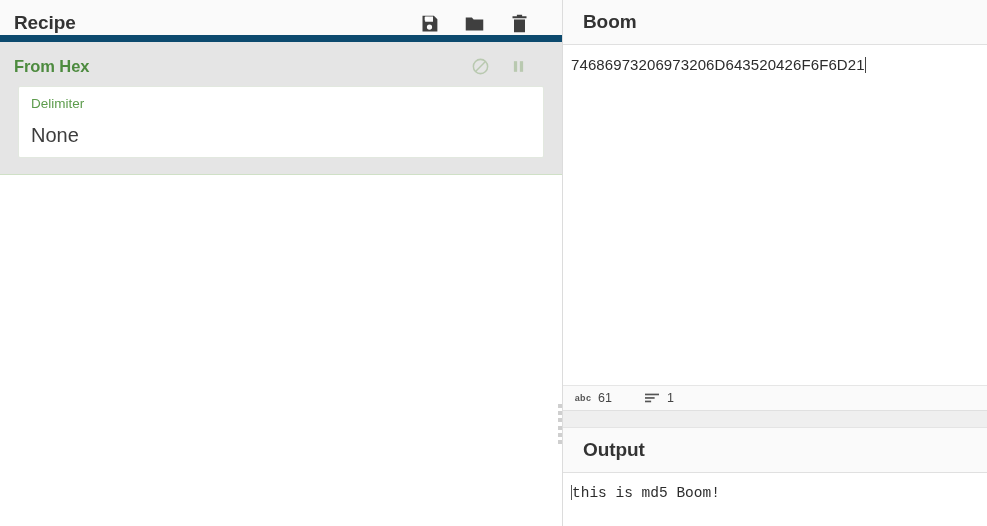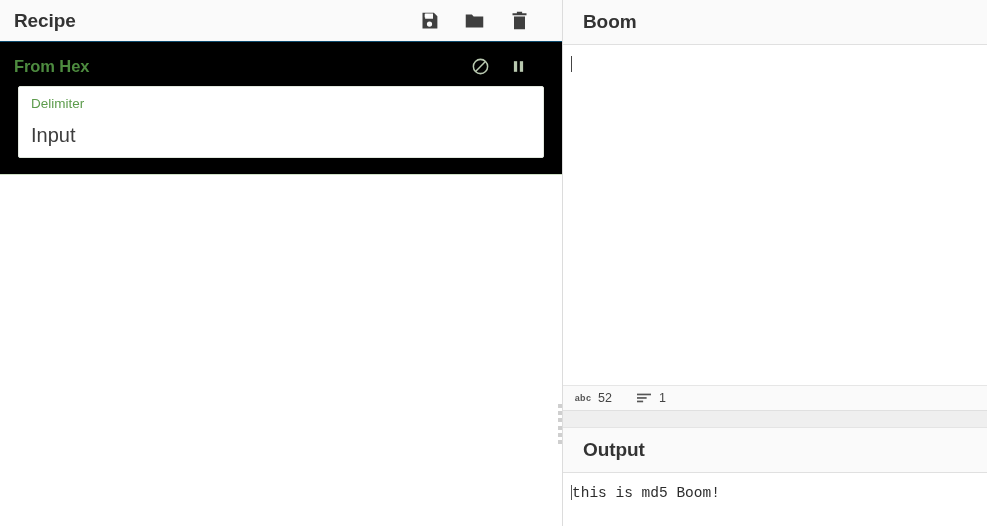--- a/index.html
+++ b/index.html
@@ -30,24 +30,24 @@
     display: flex;
     flex-direction: column;
     position: relative;
     border-right: 1px solid #dcdcdc;
     box-sizing: border-box;
   }
   .pane-title-bar {
     height: 42px;
     min-height: 42px;
     background: #fafafa;
-    border-bottom: 1px solid #0c4a6e;
-    display: flex;
-    align-items: center;
-    padding: 0 16px 0 14px;
+    border-bottom: 7px solid #0c4a6e;
+    display: flex;
+    align-items: flex-start;
+    padding: 12px 16px 0 14px;
     box-sizing: border-box;
   }
   .pane-title {
     font-size: 19px;
     font-weight: bold;
     color: #333333;
     letter-spacing: -0.1px;
     flex: 1;
   }
   .title-icons {
@@ -61,21 +61,21 @@
     height: 22px;
     display: flex;
     align-items: center;
     justify-content: center;
     cursor: pointer;
   }
   .title-icons svg { display: block; }
 
   
   .operation {
-    background: #000000;
+    background: #e5e5e5;
     border-bottom: 1px solid #cfe0c6;
     padding: 0 0 16px 0;
   }
   .op-head {
     display: flex;
     align-items: center;
     padding: 14px 16px 10px 14px;
     box-sizing: border-box;
   }
   .op-title {
@@ -212,21 +212,21 @@
   .status-bar {
     height: 26px;
     min-height: 26px;
     background: #fafafa;
     border-top: 1px solid #e6e6e6;
     border-bottom: 1px solid #e0e0e0;
     display: flex;
     align-items: center;
     padding-left: 12px;
     box-sizing: border-box;
-    gap: 8px;
+    gap: 16px;
   }
   .stat-group {
     display: flex;
     align-items: center;
     gap: 7px;
     margin-right: 16px;
     cursor: default;
   }
   .stat-icon {
     display: flex;
@@ -330,21 +330,21 @@
               <rect x="5.5" y="4.5" width="4.6" height="15"></rect>
               <rect x="13.9" y="4.5" width="4.6" height="15"></rect>
             </svg>
           </div>
         </div>
       </div>
 
       <div class="ing-wrap">
         <div class="ing-field">
           <div class="ing-label">Delimiter</div>
-          <div class="ing-value">Input</div>
+          <div class="ing-value">None</div>
         </div>
       </div>
     </div>
 
     <div class="recipe-body-fill"></div>
   </div>
 
   <div class="v-splitter">
     <i></i>
     <i></i>
@@ -354,28 +354,28 @@
     <i></i>
   </div>
 
   <div class="io-pane">
 
     <div class="input-section">
       <div class="io-title-bar">
         <div class="io-title">Boom</div>
       </div>
       <div class="text-area">
-        <span class="caret"></span>
+        <span class="input-text">74686973206973206D643520426F6F6D21</span><span class="caret"></span>
       </div>
       <div class="status-bar">
         <div class="stat-group">
           <span class="stat-icon">
             <span class="abc-glyph">abc</span>
           </span>
-          <span class="stat-val">52</span>
+          <span class="stat-val">61</span>
         </div>
         <div class="stat-group">
           <span class="stat-icon">
             <svg width="14" height="12" viewBox="0 0 16 12" fill="#555">
               <rect x="0" y="1" width="16" height="1.9"></rect>
               <rect x="0" y="5" width="11" height="1.9"></rect>
               <rect x="0" y="9" width="7" height="1.9"></rect>
             </svg>
           </span>
           <span class="stat-val">1</span>

